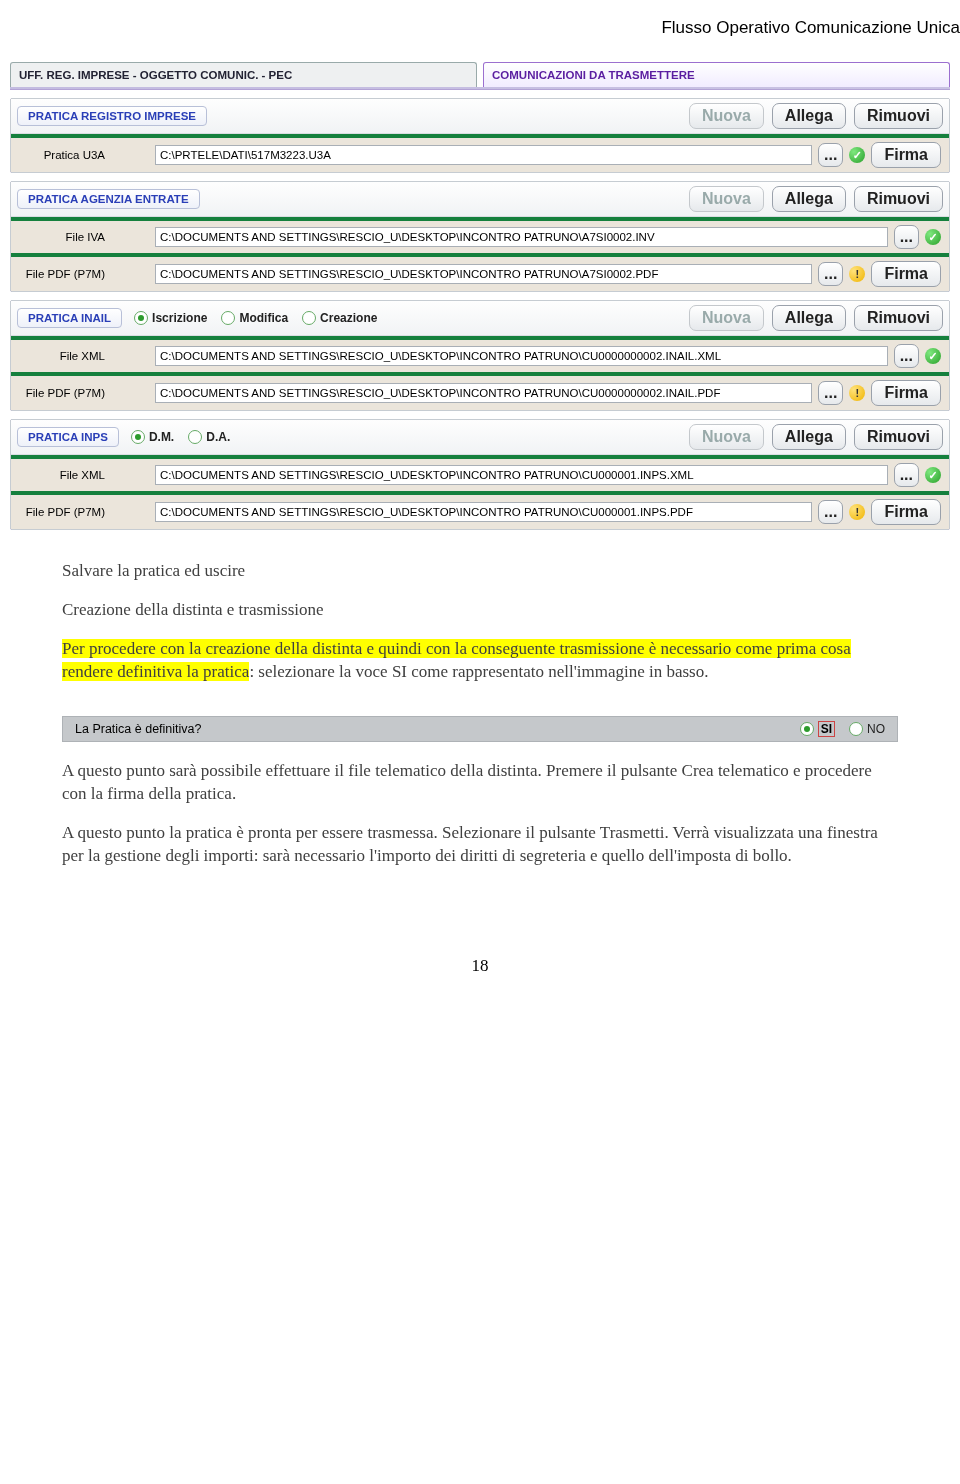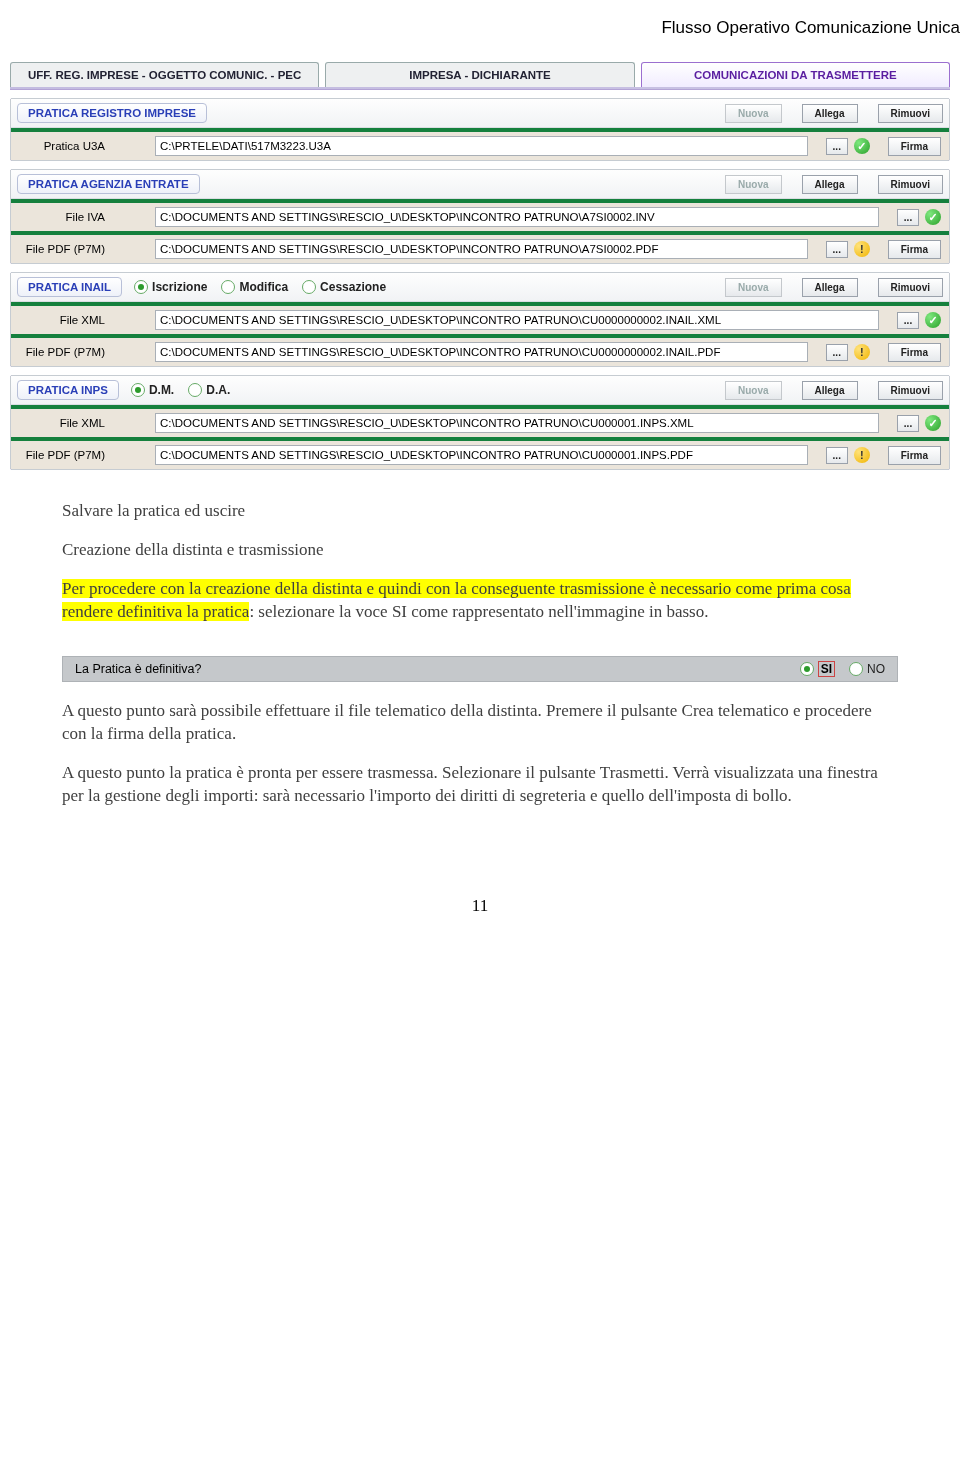--- a/index.html
+++ b/index.html
@@ -23,21 +23,21 @@
     align-items: flex-end;
   }
   .tab {
     flex: 1;
     border: 1px solid #9aa;
     border-bottom: none;
     background: #eef0f1;
     padding: 6px 8px;
     font-size: 11.5px;
     font-weight: bold;
-    text-align: center;
+    text-align: left;
     border-radius: 3px 3px 0 0;
     color: #223;
   }
   .tab.active {
     background: linear-gradient(#fff, #f1ecff);
     color: #5a1ea0;
     border-color: #9b6fd0;
   }
   .tab-underline {
     height: 2px;
@@ -97,29 +97,28 @@
   .radio-circle.selected::after {
     content: "";
     width: 6px;
     height: 6px;
     border-radius: 50%;
     background: #2c9b2c;
     display: block;
   }
   .spacer { flex: 1; }
   .btn {
-    font-size: 10px;
+    font-size: 16px;
     font-weight: bold;
     padding: 3px 12px;
     border: 1px solid #9aa1ab;
-    border-radius: 0;
+    border-radius: 7px;
     background: linear-gradient(#fff, #e6e9ec);
     cursor: pointer;
     color: #222;
-    margin-left: 12px;
   }
   .btn.disabled {
     color: #9aa;
     cursor: default;
     border-color: #c4c8cc;
   }
   .btn.small {
     padding: 2px 5px;
     min-width: 22px;
     text-align: center;
@@ -200,21 +199,20 @@
     padding: 60px 0 20px 0;
   }
 </style>
 </head>
 <body>
 
 <div class="doc-header">Flusso Operativo Comunicazione Unica</div>
 
 <div class="tabs">
   <div class="tab">UFF. REG. IMPRESE - OGGETTO COMUNIC. - PEC</div>
-  <div class="tab">IMPRESA - DICHIARANTE</div>
   <div class="tab active">COMUNICAZIONI DA TRASMETTERE</div>
 </div>
 <div class="tab-underline"></div>
 
 <div class="panel">
   <div class="panel-header">
     <span class="panel-title">PRATICA REGISTRO IMPRESE</span>
     <span class="spacer"></span>
     <button class="btn disabled">Nuova</button>
     <button class="btn">Allega</button>
@@ -259,21 +257,21 @@
       <div class="radio-item">
         <span class="radio-circle selected"></span>
         <span>Iscrizione</span>
       </div>
       <div class="radio-item">
         <span class="radio-circle"></span>
         <span>Modifica</span>
       </div>
       <div class="radio-item">
         <span class="radio-circle"></span>
-        <span>Cessazione</span>
+        <span>Creazione</span>
       </div>
     </div>
     <span class="spacer"></span>
     <button class="btn disabled">Nuova</button>
     <button class="btn">Allega</button>
     <button class="btn">Rimuovi</button>
   </div>
   <div class="row">
     <span class="label">File XML</span>
     <input type="text" value="C:\DOCUMENTS AND SETTINGS\RESCIO_U\DESKTOP\INCONTRO PATRUNO\CU0000000002.INAIL.XML" style="">
@@ -345,13 +343,13 @@
       </div>
     </div>
   </div>
 </div>
 
 <div class="body-text" style="padding-top:0">
   <p>A questo punto sarà possibile effettuare il file telematico della distinta. Premere il pulsante Crea telematico e procedere con la firma della pratica.</p>
   <p>A questo punto la pratica è pronta per essere trasmessa. Selezionare il pulsante Trasmetti. Verrà visualizzata una finestra per la gestione degli importi: sarà necessario l'importo dei diritti di segreteria e quello dell'imposta di bollo.</p>
 </div>
 
-<div class="pagenum">11</div>
+<div class="pagenum">18</div>
 
 </body></html>

